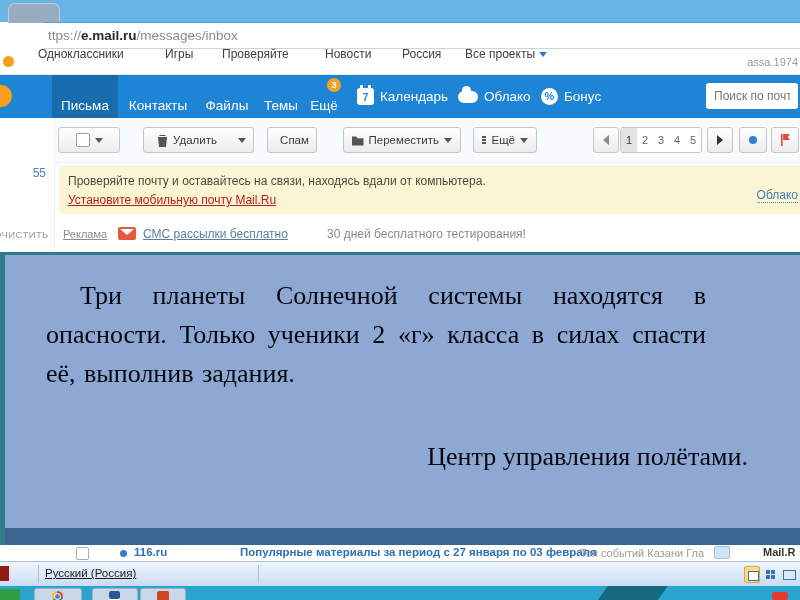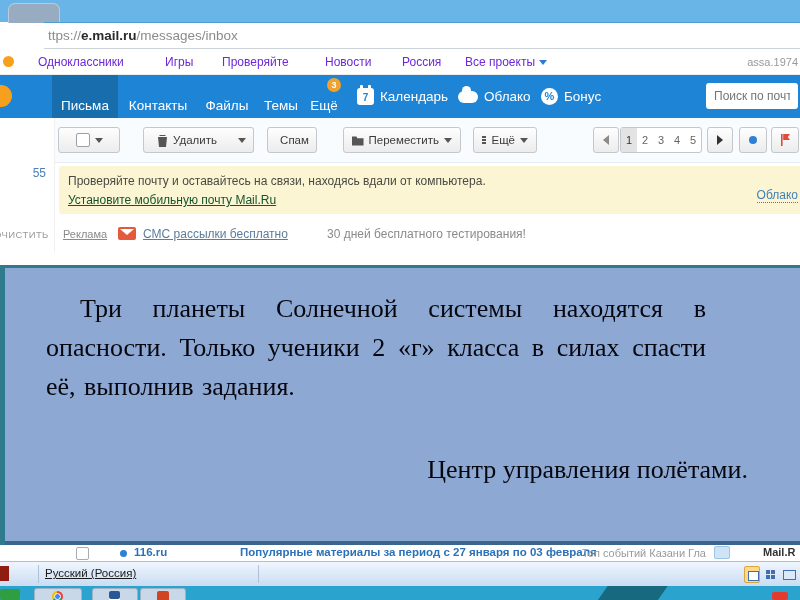--- a/index.html
+++ b/index.html
@@ -12,21 +12,21 @@
   .browser-tab{left:8px;top:3px;width:50px;height:19px;background:#97acc0;
                border:1px solid #bccbd9;border-bottom:none;border-radius:7px 7px 0 0;}
   .url-bar{left:0;top:22px;width:800px;height:27px;background:#fff;
            border-top:1px solid #4e9ed6;border-bottom:1px solid #cdd4d9;box-sizing:border-box;
            display:flex;align-items:center;font-size:13.5px;color:#8b8b8b;padding-left:4px;margin-left:44px;}
   .url-host{color:#2b2b2b;font-weight:bold;}
 
   
   .portal-nav{left:0;top:49px;width:800px;height:26px;background:#fff;border-bottom:1px solid #ececec;box-sizing:border-box;}
   .portal-dot{left:3px;top:56px;width:11px;height:11px;border-radius:50%;background:#f6a01d;}
-  .plink{top:55px;font-size:12px;color:#6d28d9;cursor:pointer;white-space:nowrap;}
+  .plink{top:47px;font-size:12px;color:#404040;cursor:pointer;white-space:nowrap;}
   .chev{display:inline-block;width:0;height:0;border-left:4px solid transparent;border-right:4px solid transparent;
         border-top:5px solid #2b7cd3;vertical-align:middle;margin-left:4px;}
   .account{top:56px;right:2px;font-size:11px;color:#999;}
 
   
   .main-nav{left:0;top:75px;width:800px;height:43px;background:#1e84d6;}
   .logo-circle{left:-10px;top:85px;width:22px;height:22px;border-radius:50%;background:#f6a01d;}
   .mtab{top:75px;height:60px;display:flex;align-items:center;justify-content:center;
         color:#fff;font-size:13.5px;cursor:pointer;}
   .mtab.active{background:#186dad;}
@@ -62,41 +62,41 @@
          box-sizing:border-box;display:flex;align-items:center;overflow:hidden;}
   .pg{width:16px;text-align:center;font-size:11px;color:#666;height:24px;line-height:24px;cursor:pointer;}
   .pg.cur{background:#e3e3e3;color:#333;}
   .tri-l{width:0;height:0;border-top:5px solid transparent;border-bottom:5px solid transparent;border-right:6px solid #8a8a8a;}
   .tri-r{width:0;height:0;border-top:5px solid transparent;border-bottom:5px solid transparent;border-left:6px solid #333;}
   .bluedot{width:8px;height:8px;border-radius:50%;background:#2f7ed8;}
 
   
   .notice{left:59px;top:166px;width:745px;height:48px;background:#fcf5d4;border-radius:3px;}
   .notice-line1{position:absolute;left:9px;top:8px;font-size:12px;color:#4a4a42;}
-  .notice-link{position:absolute;left:9px;top:27px;font-size:12px;color:#14532d;text-decoration:underline;cursor:pointer;}
+  .notice-link{position:absolute;left:9px;top:27px;font-size:12px;color:#b91c1c;text-decoration:underline;cursor:pointer;}
   .thanks{position:absolute;right:6px;top:22px;font-size:12px;color:#3f80ba;border-bottom:1px dotted #3f80ba;cursor:pointer;}
   .ad-row{left:59px;top:219px;width:745px;height:33px;background:#fff;}
   .ad-label{position:absolute;left:4px;top:9px;font-size:11px;color:#8a8a8a;text-decoration:underline;cursor:pointer;}
   .env-icon{position:absolute;left:59px;top:8px;width:18px;height:13px;background:#e4593c;border-radius:2px;}
   .env-icon:before{content:"";position:absolute;left:2px;top:2px;width:0;height:0;
        border-left:7px solid transparent;border-right:7px solid transparent;border-top:6px solid #fff;}
   .ad-link{position:absolute;left:84px;top:8px;font-size:12px;color:#5b7d9c;text-decoration:underline;cursor:pointer;}
   .ad-rest{position:absolute;left:268px;top:8px;font-size:12px;color:#8a8a8a;}
 
   
-  .slide{left:0;top:252px;width:800px;height:293px;background:#2e7b8d;margin-top:13px;}
+  .slide{left:0;top:252px;width:800px;height:293px;background:#2e7b8d;}
   .slide-fill{position:absolute;left:5px;top:3px;right:0;height:273px;background:#8da8d2;}
   .slide-band{position:absolute;left:5px;top:276px;right:0;height:17px;background:#3b648e;}
   .slide-body{position:absolute;left:46px;top:24px;width:660px;font-family:"Liberation Serif",serif;
               font-size:26px;line-height:39px;color:#06060f;text-align:justify;text-indent:34px;word-spacing:2px;}
   .slide-sign{position:absolute;right:52px;top:190px;font-family:"Liberation Serif",serif;
               font-size:26px;color:#06060f;}
 
   
-  .mailrow{left:0;top:545px;width:800px;height:16px;background:#fff;cursor:pointer;text-align:right;}
+  .mailrow{left:0;top:545px;width:800px;height:16px;background:#fff;cursor:pointer;}
   .row-cbx{position:absolute;left:76px;top:2px;width:11px;height:11px;border:1px solid #a7adb3;background:#fff;border-radius:2px;}
   .row-dot{position:absolute;left:120px;top:5px;width:7px;height:7px;border-radius:50%;background:#2f7ed8;}
   .row-sender{position:absolute;left:134px;top:1px;font-size:11.5px;font-weight:bold;color:#2b72b8;white-space:nowrap;}
   .row-subject{position:absolute;left:240px;top:1px;font-size:11.5px;font-weight:bold;color:#2b72b8;white-space:nowrap;}
   .row-preview{position:absolute;left:580px;top:2px;width:126px;font-size:11px;color:#9a9a9a;
                white-space:nowrap;overflow:hidden;}
   .attach-icon{position:absolute;left:714px;top:1px;width:16px;height:13px;background:#cfe4f5;
                border:1px solid #9cc4e4;border-radius:2px;box-sizing:border-box;}
   .row-right{position:absolute;left:763px;top:1px;font-size:11px;font-weight:bold;color:#333;white-space:nowrap;}
 

